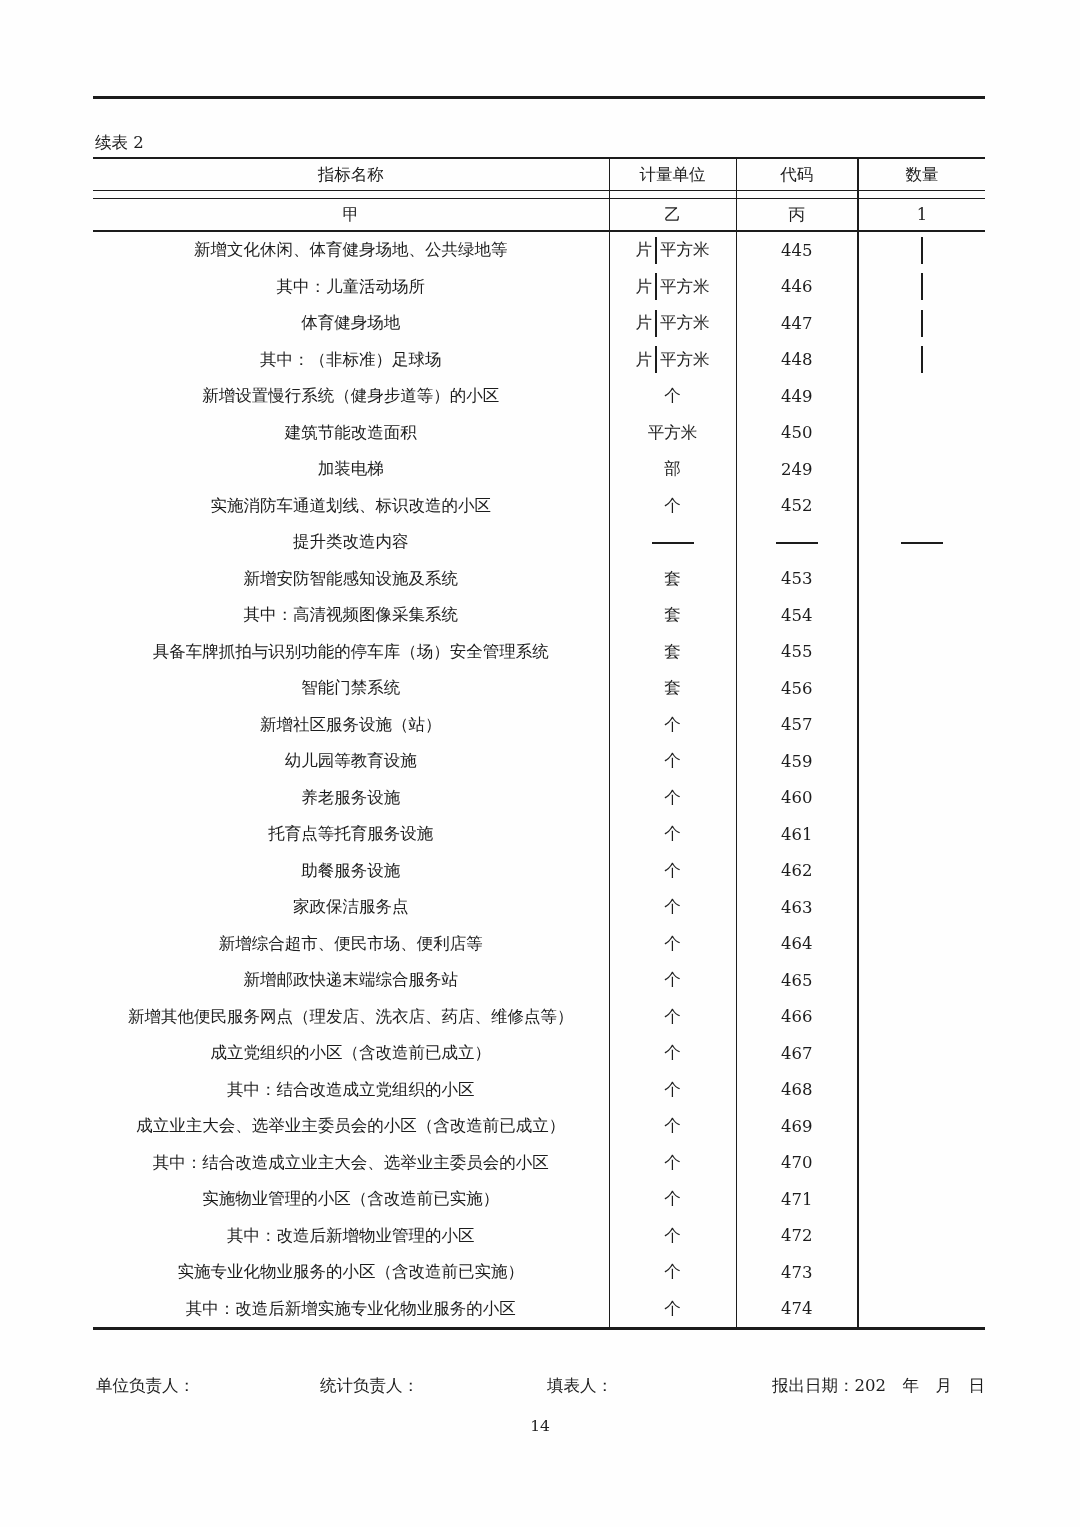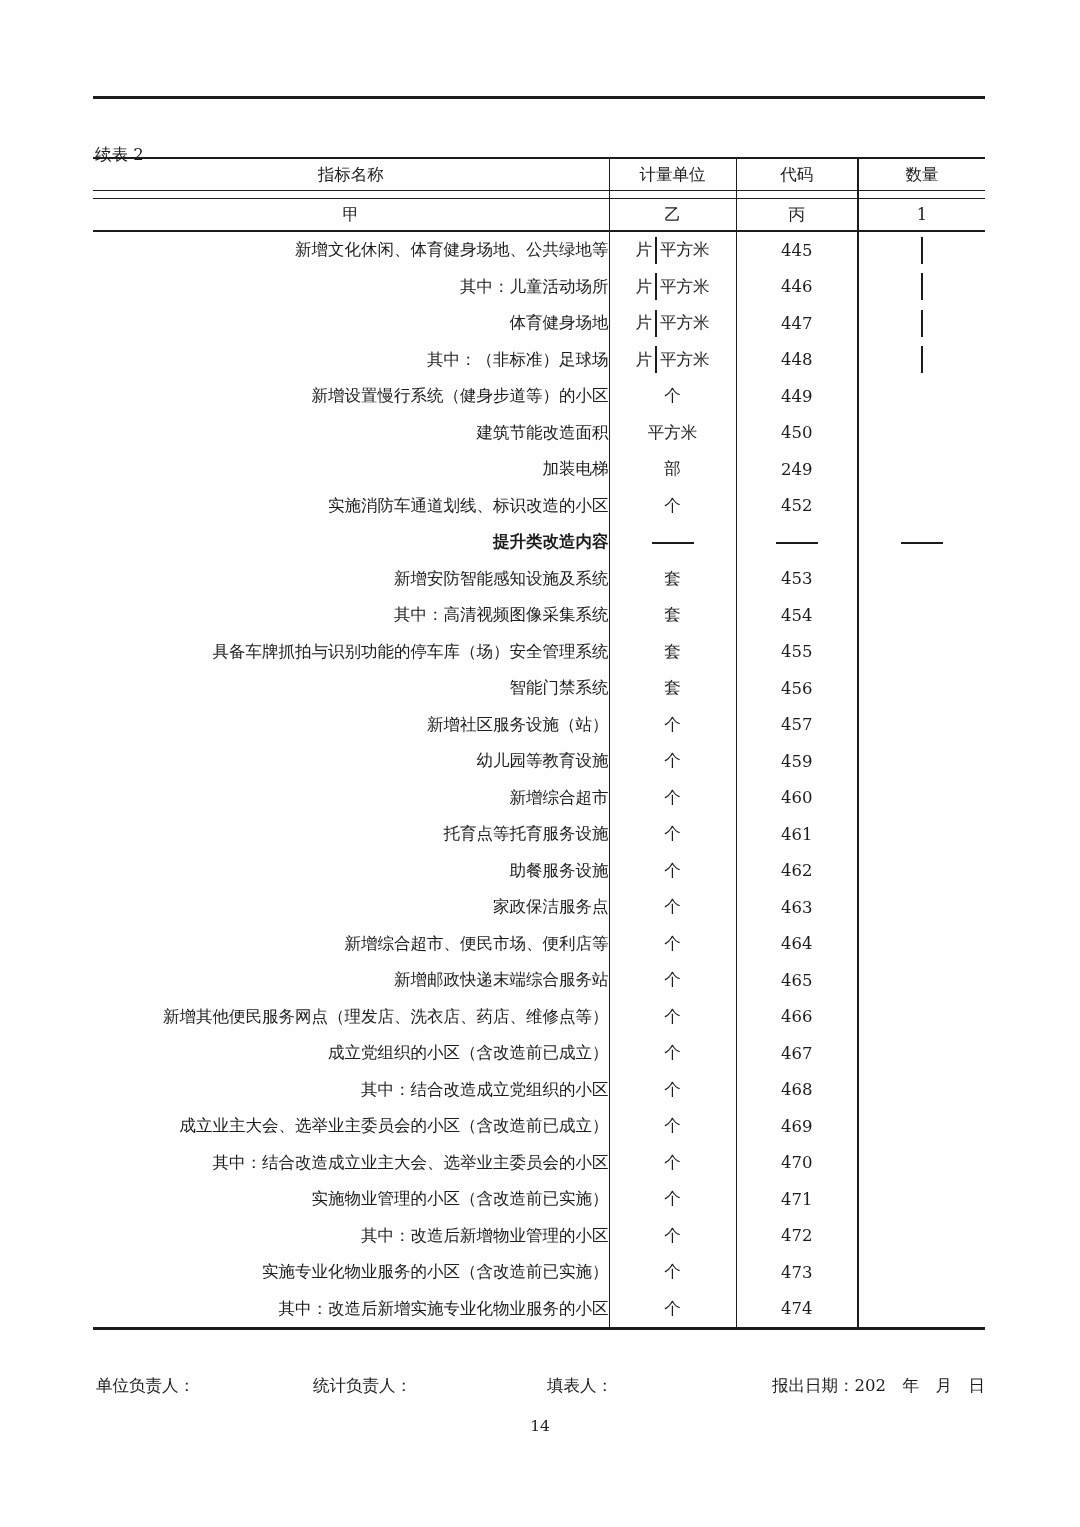--- a/index.html
+++ b/index.html
@@ -9,21 +9,21 @@
     background:#fefefe;
     font-family:"DejaVu Serif","Liberation Serif",serif;
     color:#1c1c1c;
     overflow:hidden;
   }
   .top-rule {
     position:absolute; left:93px; top:96px;
     width:892px; height:3px; background:#1c1c1c;
   }
   .cont-label {
-    position:absolute; left:95px; top:144px;
+    position:absolute; left:95px; top:132px;
     font-size:16.5px; line-height:22px;
   }
   .form-table {
     position:absolute; left:93px; top:157px;
     width:892px;
     border-collapse:collapse; table-layout:fixed;
     border-top:2.6px solid #1c1c1c;
     border-bottom:3.2px solid #1c1c1c;
   }
   .form-table th, .form-table td {
@@ -33,47 +33,47 @@
     color:#1c1c1c;
     overflow:hidden;
     white-space:nowrap;
   }
   .vline  { border-right:1.3px solid #1c1c1c; }
   .vthick { border-right:2.6px solid #1c1c1c; }
   .head1 th { height:31px; border-bottom:1.3px solid #1c1c1c; text-align:center; }
   .head-gap td { height:7px; border-bottom:1.3px solid #1c1c1c; }
   .head2 th { height:31px; border-bottom:2.3px solid #1c1c1c; text-align:center; }
   tbody td { height:36.5px; }
-  .c-name { text-align:right; }
+  .c-name { text-align:center; }
   .center { text-align:center; }
   .i0 { padding-left:8px; }
   .i1 { padding-left:25px; }
   .i2 { padding-left:41px; }
   .i3 { padding-left:89px; }
   .i4 { padding-left:107px; }
-  tr.bold td { font-weight:bold; }
+  tr.bold td { font-weight:normal; }
   .unit-split {
     display:flex; align-items:center; justify-content:center; gap:3px;
   }
   .vbar {
     display:inline-block; width:2px; height:27px;
     background:#1c1c1c; vertical-align:middle;
   }
   .dash {
     display:inline-block; width:42px; height:0;
     border-top:2.2px solid #1c1c1c; vertical-align:middle;
   }
   .sig-footer {
     position:absolute; left:93px; top:1374px;
     width:892px; height:24px;
     font-size:16.5px; line-height:24px;
   }
   .sig-footer span { position:absolute; white-space:pre; }
   .f-unit   { left:3px; }
-  .f-stats  { left:220px; }
+  .f-stats  { left:227px; }
   .f-filler { left:454px; }
   .f-date   { right:0; }
   .page-num {
     position:absolute; left:0; top:1417px;
     width:100%; text-align:center;
     font-size:15.5px;
   }
 </style>
 </head>
 <body>
@@ -220,21 +220,21 @@
           <td class="center vthick">457</td>
           <td class="center"></td>
         </tr>
         <tr>
           <td class="c-name vline i3"><span>幼儿园等教育设施</span></td>
           <td class="center vline">个</td>
           <td class="center vthick">459</td>
           <td class="center"></td>
         </tr>
         <tr>
-          <td class="c-name vline i3"><span>新增综合超市</span></td>
+          <td class="c-name vline i3"><span>养老服务设施</span></td>
           <td class="center vline">个</td>
           <td class="center vthick">460</td>
           <td class="center"></td>
         </tr>
         <tr>
           <td class="c-name vline i3"><span>托育点等托育服务设施</span></td>
           <td class="center vline">个</td>
           <td class="center vthick">461</td>
           <td class="center"></td>
         </tr>

